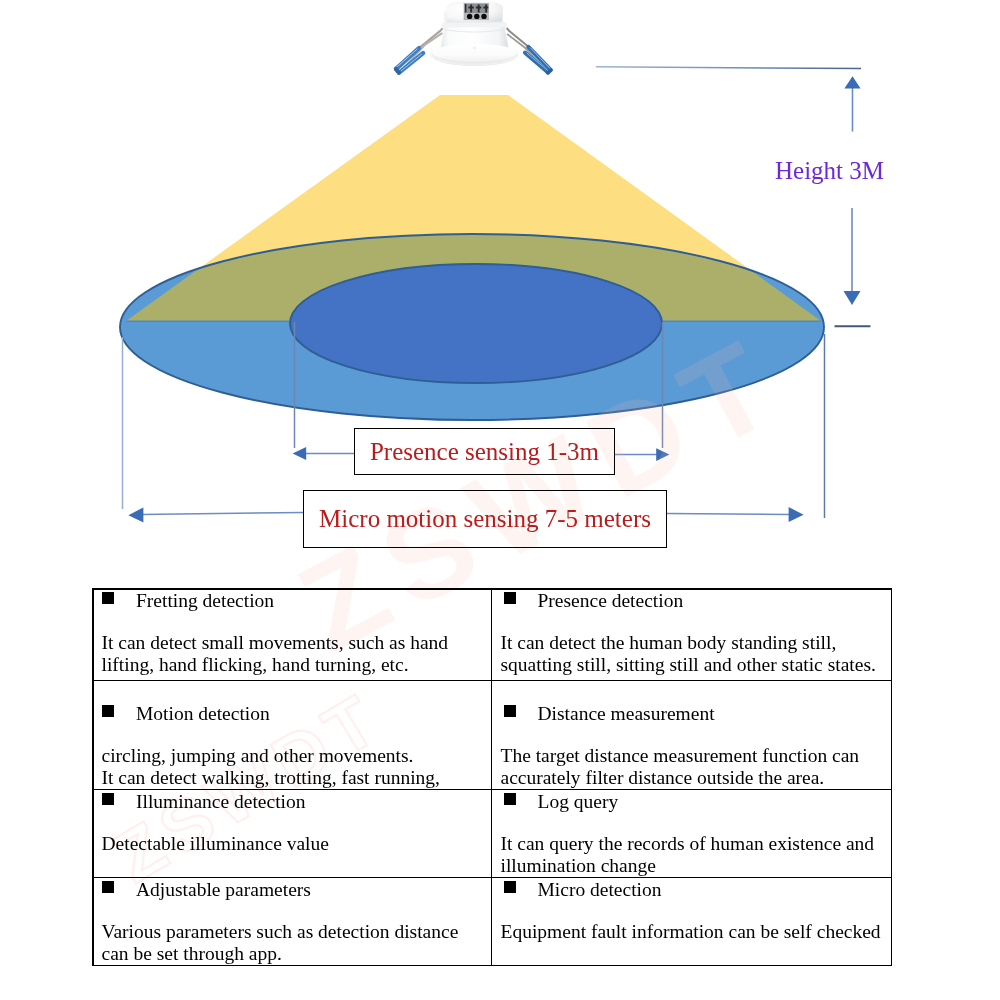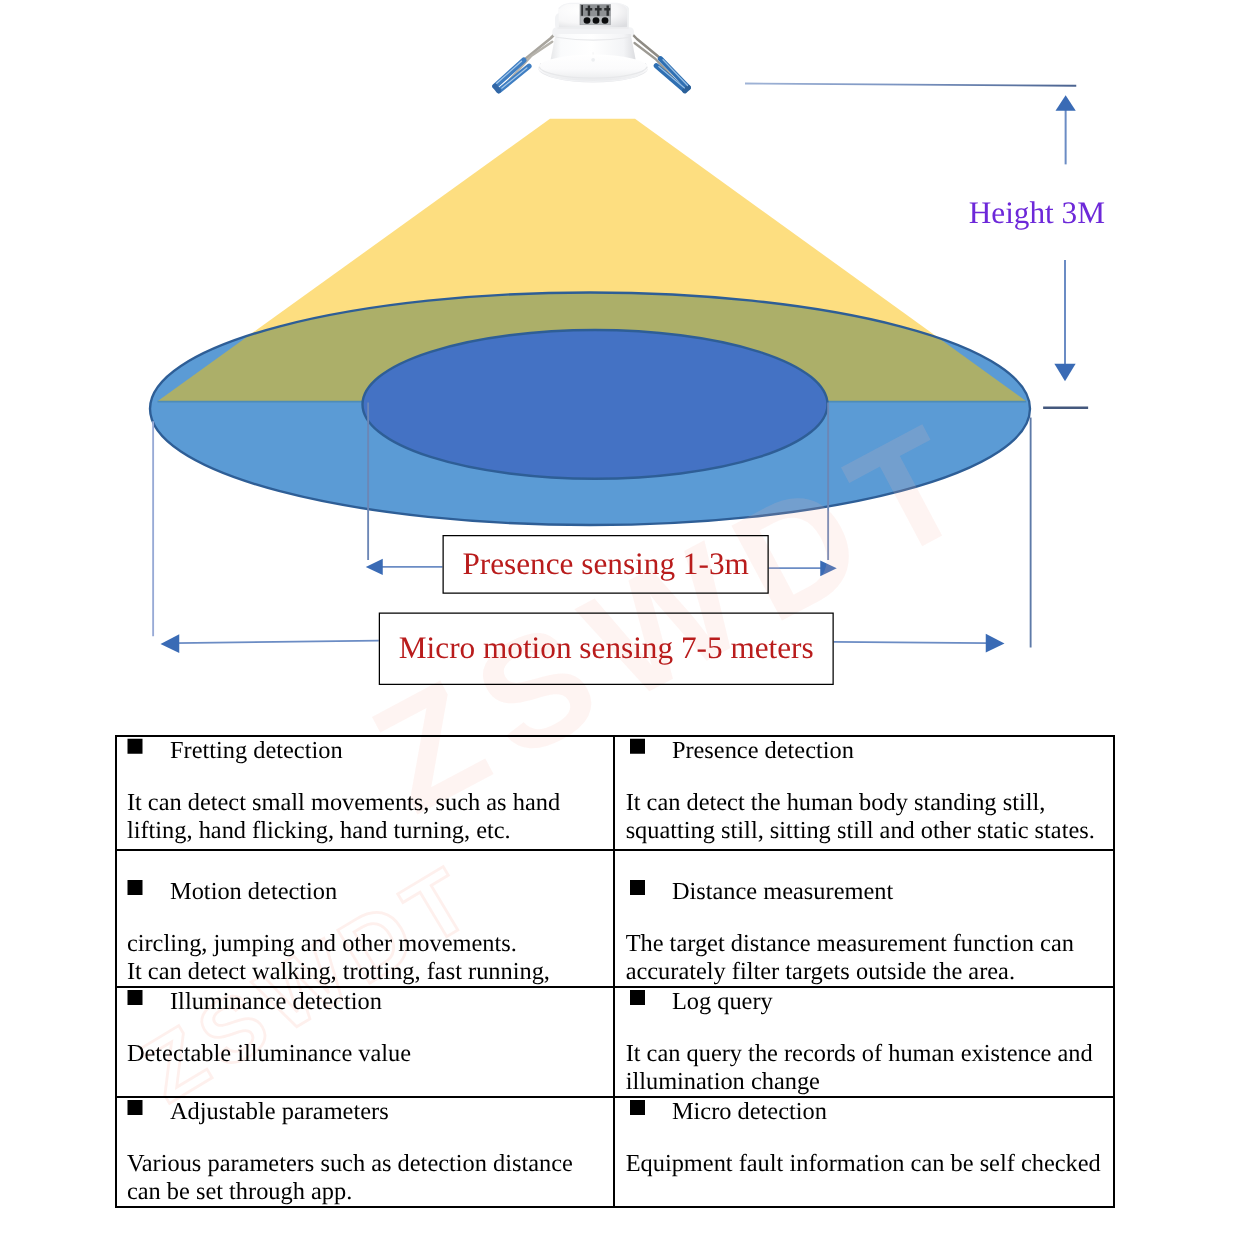--- a/index.html
+++ b/index.html
@@ -231,21 +231,21 @@
           <div class="title"><span class="bullet" style="margin-left:0.5px"></span><span>Motion detection</span></div>
           <div class="body" style="top:41.5px">
             <div>circling, jumping and other movements.</div>
             <div>It can detect walking, trotting, fast running,</div>
           </div>
         </div>
         <div class="cell" style="left: 500.5px; top: 703.5px;">
           <div class="title"><span class="bullet" style="margin-left:3px"></span><span>Distance measurement</span></div>
           <div class="body" style="top:41.5px">
             <div>The target distance measurement function can</div>
-            <div>accurately filter targets outside the area.</div>
+            <div>accurately filter distance outside the area.</div>
           </div>
         </div>
         <div class="cell" style="left: 101.5px; top: 791.5px;">
           <div class="title"><span class="bullet" style="margin-left:0.5px"></span><span>Illuminance detection</span></div>
           <div class="body" style="top:41.5px">
             <div>Detectable illuminance value</div>
           </div>
         </div>
         <div class="cell" style="left: 500.5px; top: 791.5px;">
           <div class="title"><span class="bullet" style="margin-left:3px"></span><span>Log query</span></div>

